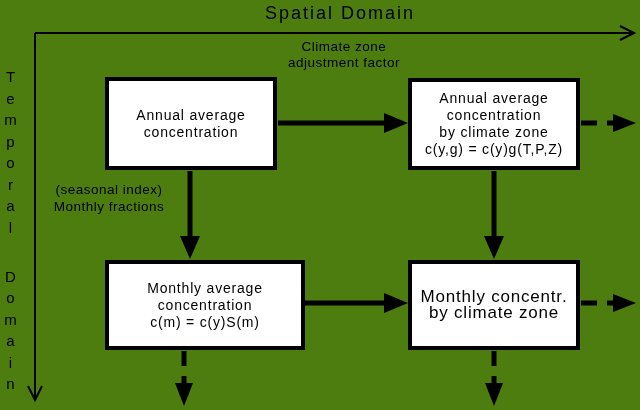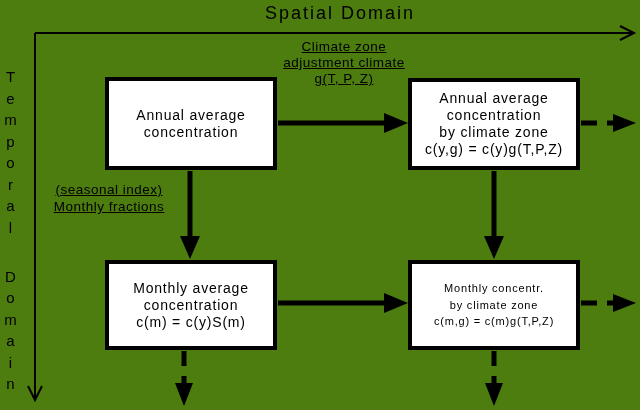--- a/index.html
+++ b/index.html
@@ -47,29 +47,29 @@
     align-items: center;
     justify-content: center;
     text-align: center;
     font-size: 14px;
     line-height: 17px;
     letter-spacing: 0.8px;
   }
   .box div { white-space: nowrap; }
   .box-tl { left: 105px; top: 77px;  width: 172px; height: 93px; }
   .box-tr { left: 408px; top: 78px;  width: 172px; height: 92px; }
-  .box-bl { left: 105px; top: 260px; width: 172px; height: 90px; }
-  .box-br { left: 408px; top: 260px; width: 172px; height: 90px; font-size: 11px; line-height: 16.5px; }
+  .box-bl { left: 105px; top: 260px; width: 200px; height: 90px; }
+  .box-br { left: 408px; top: 260px; width: 172px; height: 90px; font-size: 17px; line-height: 16.5px; }
   .annot {
     position: absolute;
     text-align: center;
     font-size: 13.5px;
     letter-spacing: 0.5px;
   }
-  .annot div { white-space: nowrap; text-decoration: underline; }
+  .annot div { white-space: nowrap; }
   .annot-climate { left: 262px; top: 39px; width: 164px; line-height: 16px; }
   .annot-monthly { left: 33px; top: 181px; width: 152px; line-height: 17px; }
 </style>
 </head>
 <body>
 
 <div class="canvas">
 
   <svg class="svg-layer" width="640" height="410" viewBox="0 0 640 410" stroke="#000" fill="none" stroke-linecap="butt">
 
@@ -127,22 +127,21 @@
       <polygon points="494,406 485,383 503,383" fill="#000" stroke="none"></polygon>
     </g>
   </svg>
 
   <div class="title">Spatial Domain</div>
 
   <div class="vertical-label">Temporal Domain</div>
 
   <div class="annot annot-climate">
     <div>Climate zone</div>
-    <div>adjustment climate</div>
-    <div>g(T, P, Z)</div>
+    <div>adjustment factor</div>
   </div>
 
   <div class="annot annot-monthly">
     <div>(seasonal index)</div>
     <div>Monthly fractions</div>
   </div>
 
   <div class="box box-tl">
     <div>Annual average</div>
     <div>concentration</div>
@@ -157,16 +156,15 @@
 
   <div class="box box-bl">
     <div>Monthly average</div>
     <div>concentration</div>
     <div>c(m) = c(y)S(m)</div>
   </div>
 
   <div class="box box-br">
     <div>Monthly concentr.</div>
     <div>by climate zone</div>
-    <div>c(m,g) = c(m)g(T,P,Z)</div>
   </div>
 
 </div>
 
 </body></html>

